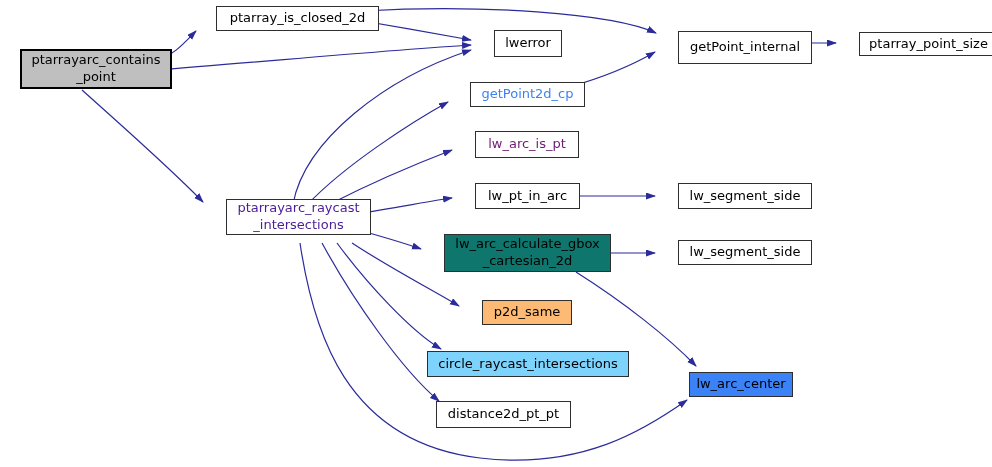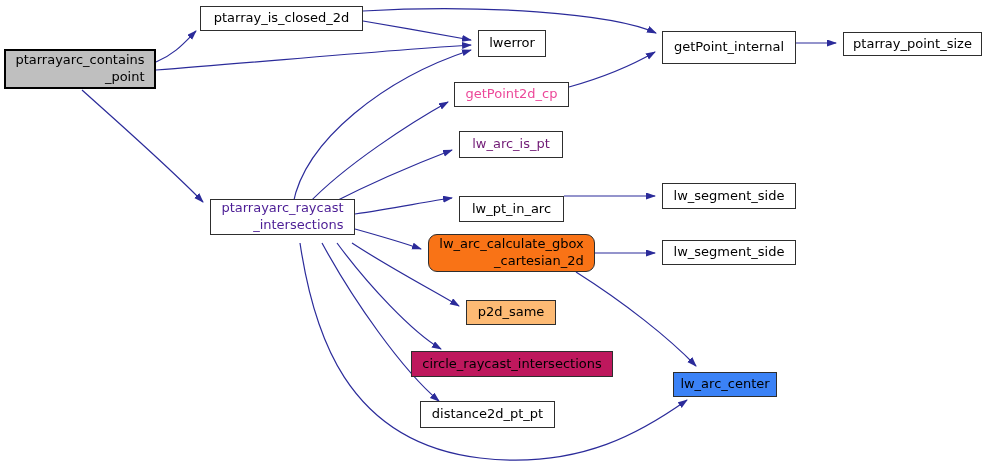--- a/index.html
+++ b/index.html
@@ -20,24 +20,25 @@
     position: absolute;
     box-sizing: border-box;
     display: flex;
     align-items: center;
     justify-content: center;
     background: #ffffff;
     border: 1px solid #2e2e2e;
     color: #000000;
     font-size: 13px;
     line-height: 1.3;
-    text-align: right;
+    text-align: center;
     white-space: pre-line;
     cursor: pointer;
     z-index: 2;
+    margin-left: 16px;
   }
   .node.root {
     background: #bfbfbf;
     border: 2px solid #000000;
     cursor: default;
   }
   .edge {
     fill: none;
     stroke-width: 1.2px;
   }
@@ -74,27 +75,27 @@
         <path class="edge" d="M576,272 C625,303 669,338 696,366" stroke="#2b2b9a" marker-end="url(#arrow)"></path>
       </g>
   </svg>
   <div id="nodes">
       <div class="node root" style="left: 4px; top: 49px; width: 152px; height: 40px; color: rgb(0, 0, 0);">ptarrayarc_contains
 _point</div>
       <div class="node" style="left: 200px; top: 6px; width: 163px; height: 25px; background: rgb(255, 255, 255); border-color: rgb(46, 46, 46); color: rgb(0, 0, 0);">ptarray_is_closed_2d</div>
       <div class="node" style="left: 478px; top: 30px; width: 68px; height: 27px; background: rgb(255, 255, 255); border-color: rgb(46, 46, 46); color: rgb(0, 0, 0);">lwerror</div>
       <div class="node" style="left: 662px; top: 31px; width: 134px; height: 33px; background: rgb(255, 255, 255); border-color: rgb(46, 46, 46); color: rgb(0, 0, 0);">getPoint_internal</div>
       <div class="node" style="left: 843px; top: 32px; width: 139px; height: 24px; background: rgb(255, 255, 255); border-color: rgb(46, 46, 46); color: rgb(0, 0, 0);">ptarray_point_size</div>
-      <div class="node" style="left: 454px; top: 82px; width: 115px; height: 25px; background: rgb(255, 255, 255); border-color: rgb(46, 46, 46); color: #ec4899;">getPoint2d_cp</div>
+      <div class="node" style="left: 454px; top: 82px; width: 115px; height: 25px; background: rgb(255, 255, 255); border-color: rgb(46, 46, 46); color: #3b82f6;">getPoint2d_cp</div>
       <div class="node" style="left: 459px; top: 131px; width: 104px; height: 27px; background: rgb(255, 255, 255); border-color: rgb(46, 46, 46); color: #701a75;">lw_arc_is_pt</div>
-      <div class="node" style="left: 459px; top: 196px; width: 105px; height: 26px; background: rgb(255, 255, 255); border-color: rgb(46, 46, 46); color: rgb(0, 0, 0);">lw_pt_in_arc</div>
+      <div class="node" style="left: 459px; top: 183px; width: 105px; height: 26px; background: rgb(255, 255, 255); border-color: rgb(46, 46, 46); color: rgb(0, 0, 0);">lw_pt_in_arc</div>
       <div class="node" style="left: 662px; top: 183px; width: 134px; height: 26px; background: rgb(255, 255, 255); border-color: rgb(46, 46, 46); color: rgb(0, 0, 0);">lw_segment_side</div>
-      <div class="node" style="left: 428px; top: 234px; width: 167px; height: 38px; background: #f97316; border-color: rgb(46, 46, 46); color: rgb(0, 0, 0); border-radius: 9px;">lw_arc_calculate_gbox
+      <div class="node" style="left: 428px; top: 234px; width: 167px; height: 38px; background: #0f766e; border-color: rgb(46, 46, 46); color: rgb(0, 0, 0);">lw_arc_calculate_gbox
 _cartesian_2d</div>
       <div class="node" style="left: 662px; top: 240px; width: 134px; height: 25px; background: rgb(255, 255, 255); border-color: rgb(46, 46, 46); color: rgb(0, 0, 0);">lw_segment_side</div>
       <div class="node" style="left: 210px; top: 199px; width: 145px; height: 36px; background: rgb(255, 255, 255); border-color: rgb(46, 46, 46); color: #4c1d95;">ptarrayarc_raycast
 _intersections</div>
       <div class="node" style="left: 466px; top: 300px; width: 90px; height: 25px; background: #fdba74; border-color: rgb(46, 46, 46); color: rgb(0, 0, 0);">p2d_same</div>
-      <div class="node" style="left: 411px; top: 351px; width: 202px; height: 26px; background: #be185d; border-color: rgb(46, 46, 46); color: rgb(0, 0, 0);">circle_raycast_intersections</div>
+      <div class="node" style="left: 411px; top: 351px; width: 202px; height: 26px; background: #7dd3fc; border-color: rgb(46, 46, 46); color: rgb(0, 0, 0);">circle_raycast_intersections</div>
       <div class="node" style="left: 420px; top: 401px; width: 135px; height: 27px; background: rgb(255, 255, 255); border-color: rgb(46, 46, 46); color: rgb(0, 0, 0);">distance2d_pt_pt</div>
       <div class="node" style="left: 673px; top: 372px; width: 104px; height: 25px; background: #3b82f6; border-color: rgb(46, 46, 46); color: rgb(0, 0, 0);">lw_arc_center</div>
     </div>
 </div>
 
 </body></html>

